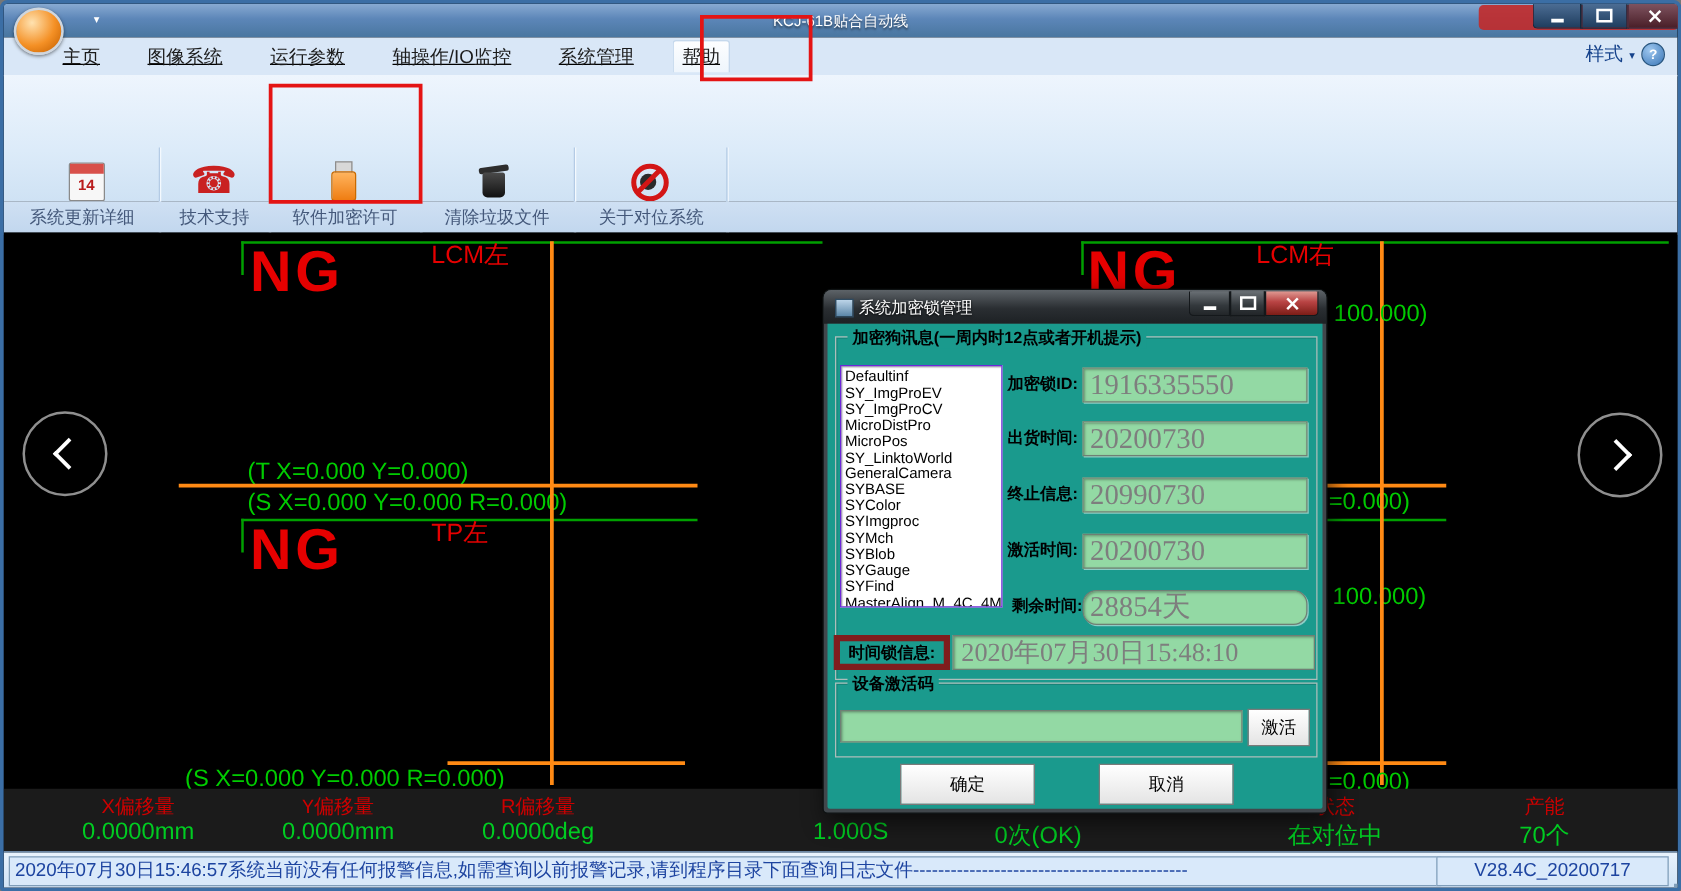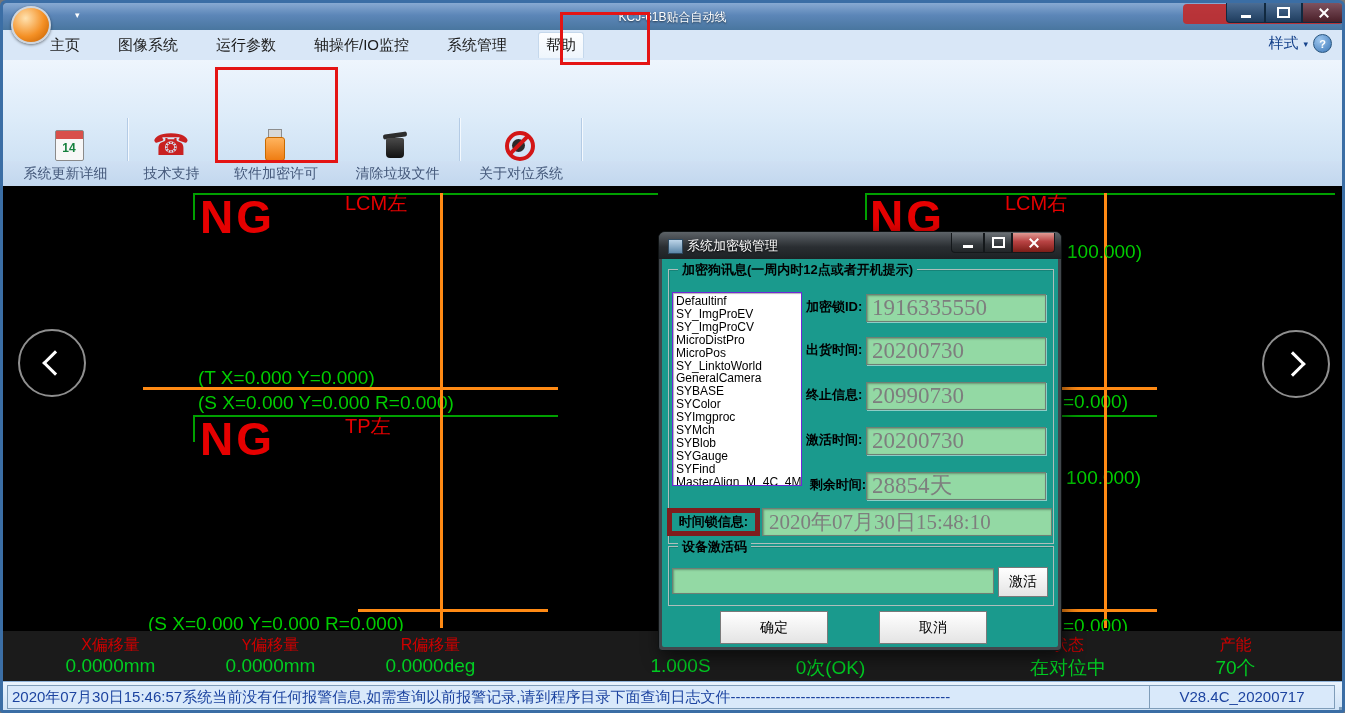--- a/index.html
+++ b/index.html
@@ -26,21 +26,21 @@
   .winbtn.max{width:35px;}
   .winbtn.cls{width:42px;border-radius:0 0 4px 0;background:linear-gradient(#7e5360,#4a1f28);}
   .g-minbar{width:10px;height:3px;background:#fff;margin-top:8px;}
   .g-maxbox{width:9px;height:7px;border:2px solid #fff;}
   .g-x{position:relative;width:10px;height:10px;}
   .g-x::before,.g-x::after{content:"";position:absolute;left:4px;top:-1px;width:2px;height:12px;background:#fff;}
   .g-x::before{transform:rotate(45deg);} .g-x::after{transform:rotate(-45deg);}
   
   .tabsrow{position:absolute;left:0;top:27px;width:100%;height:30px;background:#d9e7f7;
            border-bottom:1px solid #c0d4ea;}
-  .tabs{position:absolute;left:40px;top:0;height:30px;display:flex;gap:24px;align-items:center;}
+  .tabs{position:absolute;left:40px;top:0;height:30px;display:flex;gap:24px;align-items:center;text-decoration:underline;}
   .tab{font-size:15px;color:#1b1b1b;padding:3px 7px;white-space:nowrap;}
   .tab.active{background:linear-gradient(#fdfeff,#eef5fc);border:1px solid #c5d8ec;border-bottom:none;
               border-radius:3px 3px 0 0;}
   .style-area{position:absolute;right:10px;top:31px;display:flex;align-items:center;gap:5px;}
   .style-lbl{font-size:15px;color:#15428b;}
   .style-caret{font-size:9px;color:#15428b;}
   .help-circ{width:17px;height:17px;border-radius:50%;
              background:radial-gradient(circle at 35% 30%,#9ec7ef,#3a76b7);
              border:1px solid #29567f;color:#fff;font-size:11px;font-weight:bold;
              display:flex;align-items:center;justify-content:center;}
@@ -50,21 +50,21 @@
   .captions{position:absolute;left:0;top:158px;width:100%;height:25px;
             background:linear-gradient(#cfe0f3,#c2d7ee);border-bottom:2px solid #aec8e4;}
   .caption{position:absolute;top:0;height:25px;display:flex;align-items:center;justify-content:center;
            font-size:14px;color:#44587a;white-space:nowrap;}
   .gdiv{position:absolute;top:58px;height:124px;width:1px;background:#b4cbe5;box-shadow:1px 0 0 #f4f9fe;}
   .rbtn{position:absolute;top:60px;height:96px;display:flex;flex-direction:column;align-items:center;}
   .rbtn .lab{font-size:15px;color:#1b1b1b;margin-top:6px;white-space:nowrap;}
   .icw{width:34px;height:34px;margin-top:8px;position:relative;display:flex;align-items:center;justify-content:center;}
   .ico-cal{width:27px;height:29px;background:#f7f7f7;border:1px solid #8a8a8a;border-radius:2px;position:relative;}
   .ico-cal .strip{position:absolute;left:0;top:0;width:100%;height:8px;background:#d8504a;}
-  .ico-cal .num{position:absolute;left:0;top:10px;width:100%;text-align:center;font-size:12px;font-weight:bold;color:#15803d;}
+  .ico-cal .num{position:absolute;left:0;top:10px;width:100%;text-align:center;font-size:12px;font-weight:bold;color:#b91c1c;}
   .ico-phone{font-size:30px;line-height:30px;color:#c92121;}
   .ico-usb{position:relative;width:20px;height:32px;}
   .ico-usb .plug{position:absolute;left:4px;top:0;width:12px;height:8px;background:#d8d8d8;border:1px solid #8d8d8d;}
   .ico-usb .body{position:absolute;left:1px;top:8px;width:18px;height:22px;border-radius:3px;
                  background:linear-gradient(#ffb45e,#ef7d12);border:1px solid #c96a00;}
   .ico-trash{position:relative;width:24px;height:30px;}
   .ico-trash .lid{position:absolute;left:0;top:3px;width:24px;height:5px;background:#2d2d2d;border-radius:2px;transform:rotate(-8deg);}
   .ico-trash .bin{position:absolute;left:3px;top:8px;width:18px;height:20px;
                   background:linear-gradient(#4a4a4a,#111);border-radius:2px 2px 4px 4px;}
   .ico-about{position:relative;width:30px;height:30px;}
@@ -344,21 +344,21 @@
 
       <div class="flab" style="top:39px;">加密锁ID:</div>
       <div class="fbox" style="top:35px;">1916335550</div>
       <div class="flab" style="top:82px;">出货时间:</div>
       <div class="fbox" style="top:78px;">20200730</div>
       <div class="flab" style="top:127px;">终止信息:</div>
       <div class="fbox" style="top:123px;">20990730</div>
       <div class="flab" style="top:172px;">激活时间:</div>
       <div class="fbox" style="top:168px;">20200730</div>
       <div class="flab" style="top:217px;text-align:right;">剩余时间:</div>
-      <div class="fbox" style="top:213px;">28854天</div>
+      <div class="fbox" style="top:213px;border-radius:11px;">28854天</div>
 
       <div class="tl-lab">时间锁信息:</div>
       <div class="tl-val">2020年07月30日15:48:10</div>
 
       <div class="grp" style="left:6px;top:287px;width:384px;height:58px;">
         <div class="grp-lab">设备激活码</div>
       </div>
       <input class="act-input" type="text" value="" style="">
       <div class="btn" style="left:336px;top:308px;width:48px;height:28px;">激活</div>
 

